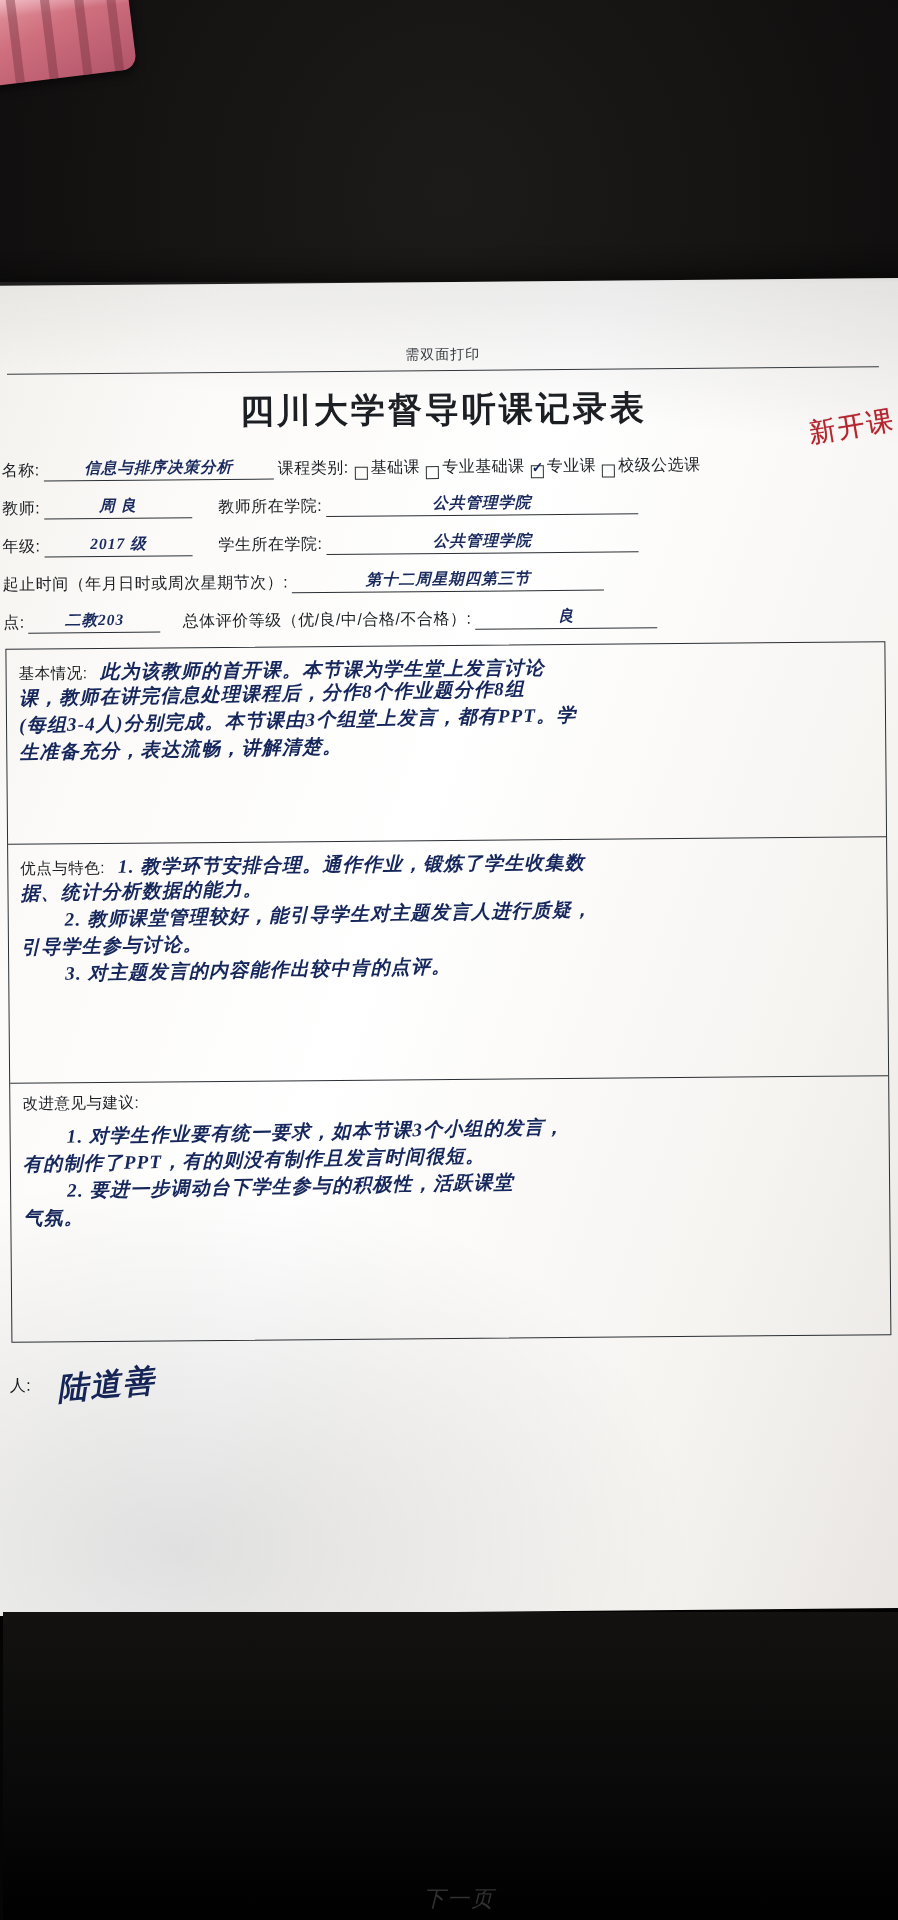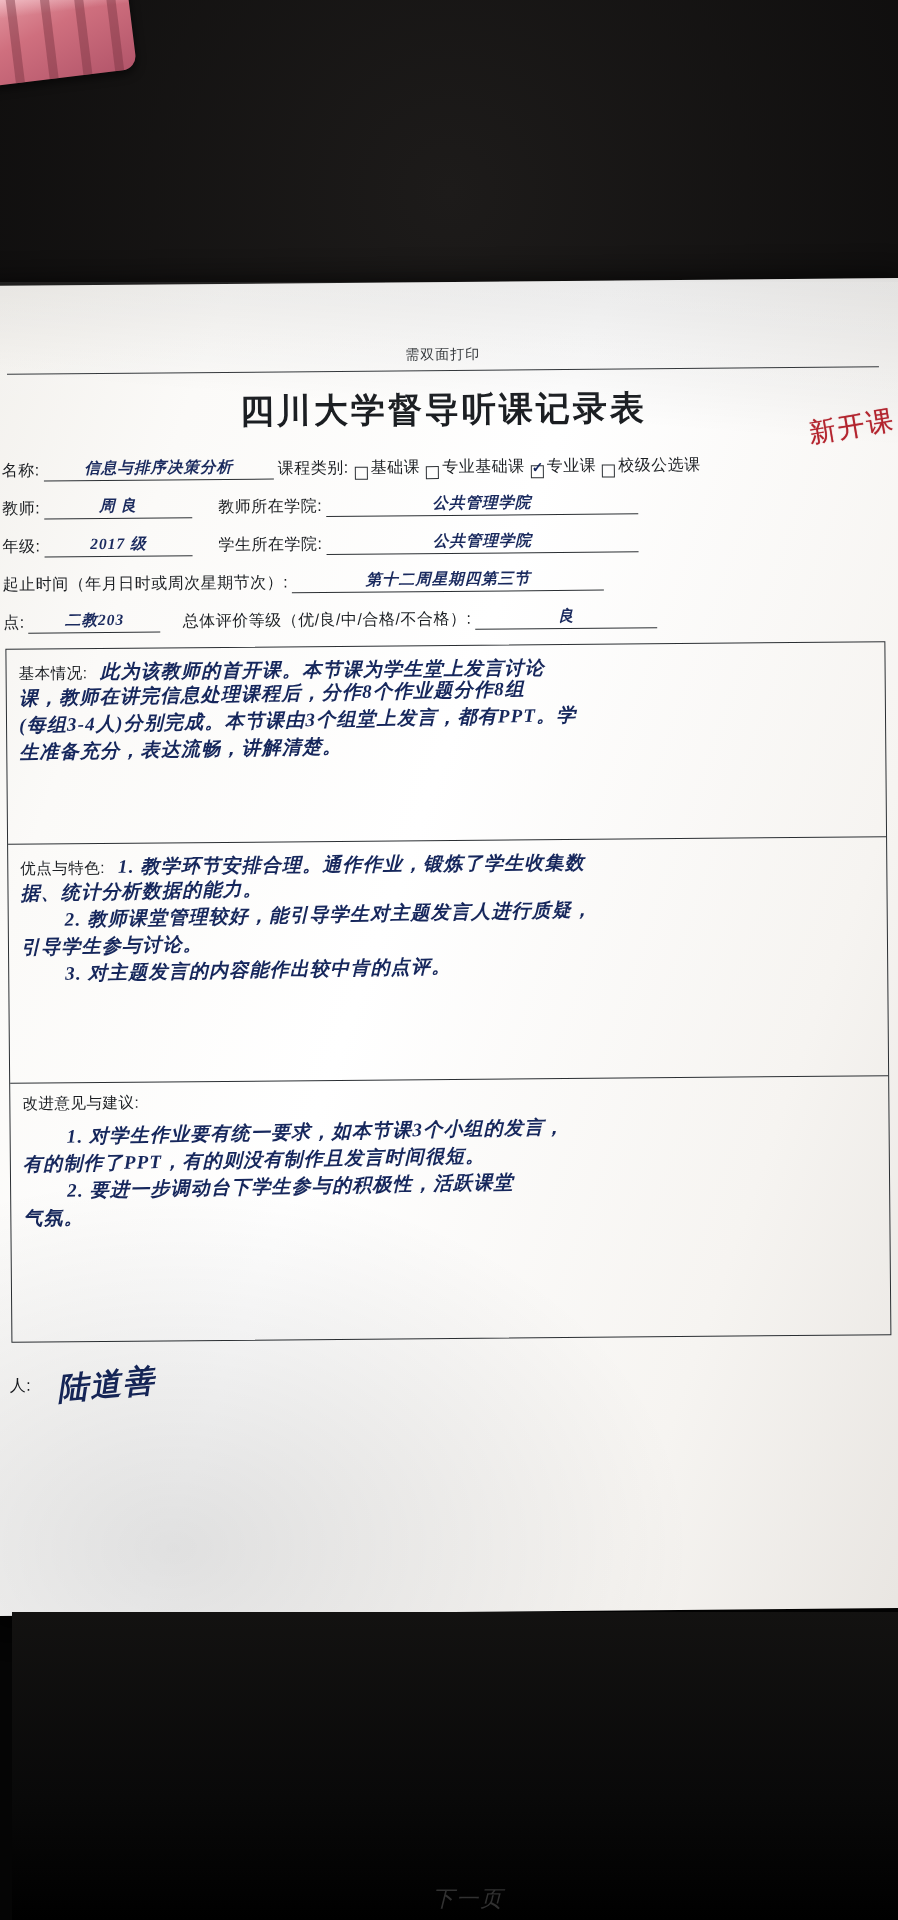--- a/index.html
+++ b/index.html
@@ -227,21 +227,21 @@
     font-size: 31px;
     color: #16275c;
     margin-left: 26px;
     transform: rotate(-5deg);
     letter-spacing: 2px;
   }
 
   
   .bottom-dark {
     position: absolute;
-    left: 12px; right: 0;
+    left: 3px; right: 0;
     top: 1612px;
     height: 308px;
     background: linear-gradient(180deg, #131211 0%, #090909 60%, #000 100%);
   }
   .bottom-paper-hint {
     position: absolute;
     left: 420px;
     bottom: 6px;
     font-family: "Liberation Serif", serif;
     font-style: italic;

